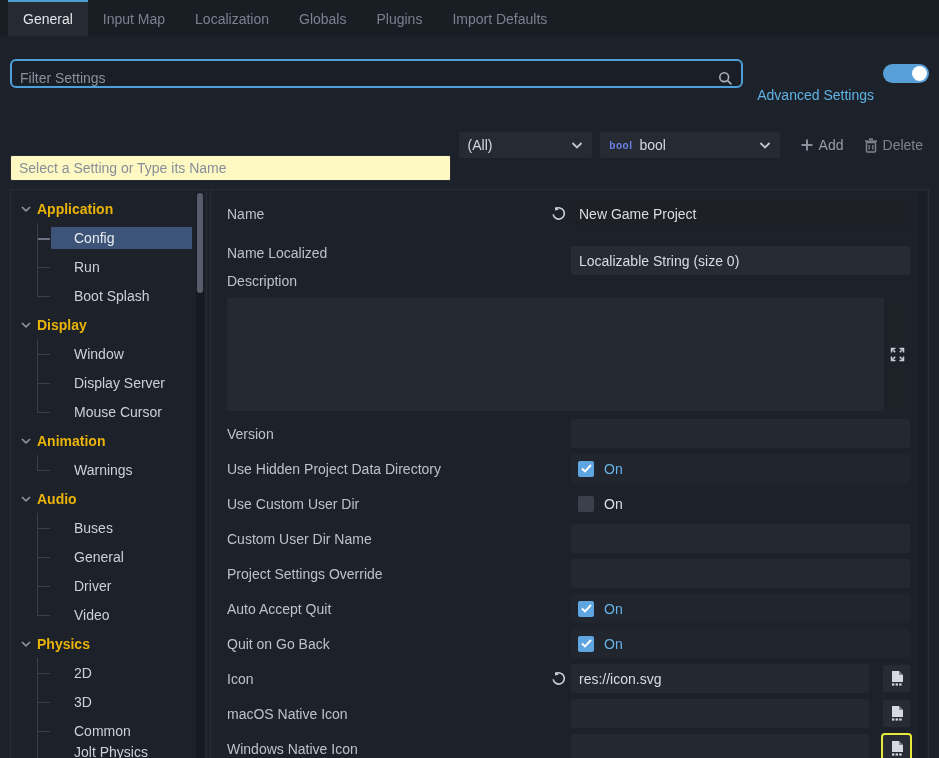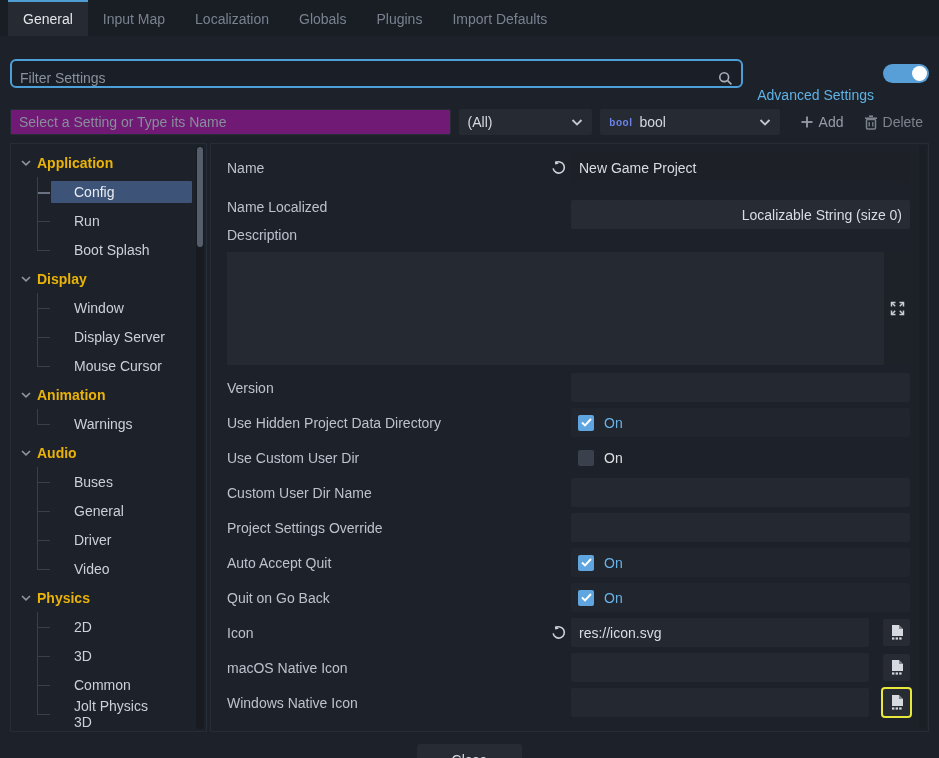--- a/index.html
+++ b/index.html
@@ -19,21 +19,21 @@
   .filter-row { display:flex; align-items:center; padding:8px 10px 6px 10px; gap:14px; }
   .filter-input { flex:1; height:29px; background:#1a1f27; border:2px solid #4d9fd8; border-radius:6px; display:flex; align-items:flex-end; padding:0 8px; }
   .placeholder { color:#8a919c; }
   .filter-input .spacer { flex:1; }
   .adv { display:flex; align-items:center; gap:9px; }
   .adv-label { color:#5fb2e5;margin-top:43px; }
   .toggle { width:46px; height:19px; background:#579fd6; border-radius:10px; position:relative; cursor:pointer; }
   .toggle .knob { position:absolute; right:2px; top:2px; width:15px; height:15px; background:#fff; border-radius:50%; }
   
   .picker-row { display:flex; align-items:center; padding:0 10px 8px 10px; gap:8px; }
-  .setting-input { width:445px; height:26px; background:#701a75; border:1px solid #272d37; border-radius:2px; display:flex; align-items:center; padding:0 8px; color:#878e99; }
+  .setting-input { width:445px; height:26px; background:#fef9c3; border:1px solid #272d37; border-radius:2px; display:flex; align-items:center; padding:0 8px; color:#878e99;margin-top:46px; }
   .dropdown { height:26px; background:#252a33; border-radius:2px; display:flex; align-items:center; padding:0 9px; gap:7px; color:#d5d9df; cursor:pointer; }
   .dd-all { width:135px; }
   .dd-type { width:181px; }
   .dropdown .dd-spacer { flex:1; }
   .bool-badge { color:#6d83e6; font-weight:bold; font-size:10px; letter-spacing:0.5px; }
   .toolbtn { display:flex; align-items:center; gap:5px; padding:0 6px; height:26px; cursor:pointer; }
   .toolbtn.add { color:#969ca7; margin-left:6px; }
   .toolbtn.del { color:#7d838d; }
   
   .content { display:flex; gap:3px; margin:0 10px; height:589px; }
@@ -52,21 +52,21 @@
   .vscroll .grab { position:absolute; top:1px; left:1px; width:6px; height:100px; background:#575e6b; border-radius:3px; cursor:pointer; }
   
   .main-panel { flex:1; background:#1d212a; border:1px solid #272d37; position:relative; padding:6px 18px 0 8px; overflow:hidden; }
   .mtrack { position:absolute; right:2px; top:2px; bottom:2px; width:7px; background:#1a1e25; border-radius:3px; }
   .srow { height:35px; display:grid; grid-template-columns:326px 26px 1fr; align-items:center; }
   .srow .lbl { color:#bcc2cb; padding-left:8px; }
   .srow .ricon { color:#cdd2d9; display:flex; justify-content:center; cursor:pointer; }
   .vcell { height:29px; border-radius:2px; display:flex; align-items:center; padding:0 8px; color:#d9dde3; }
   .vcell.field { background:#232831; cursor:text; }
   .vcell.field.dark { background:#1d2027; }
-  .vcell.btn { background:#262b34; justify-content:flex-end; cursor:pointer;margin-top:15px; }
+  .vcell.btn { background:#262b34; justify-content:flex-start; cursor:pointer;margin-top:15px; }
   .vcell.checkrow { padding:0 7px; gap:10px; cursor:pointer; }
   .vcell.stripe { background:#20252e; }
   .cb { width:16px; height:16px; border-radius:2px; display:flex; align-items:center; justify-content:center; }
   .cb.on { background:#5fa6e0; color:#fff; }
   .cb.off { background:#3a414c; }
   .on-blue { color:#68b3e8; }
   .on-plain { color:#dce0e5; }
   .filecell { display:flex; align-items:center; gap:14px; padding:0; background:transparent; }
   .filecell .field { flex:1; height:29px; }
   .filebtn { width:27px; height:27px; background:#262b34; border-radius:2px; display:flex; align-items:center; justify-content:center; color:#d6dae0; cursor:pointer; }

